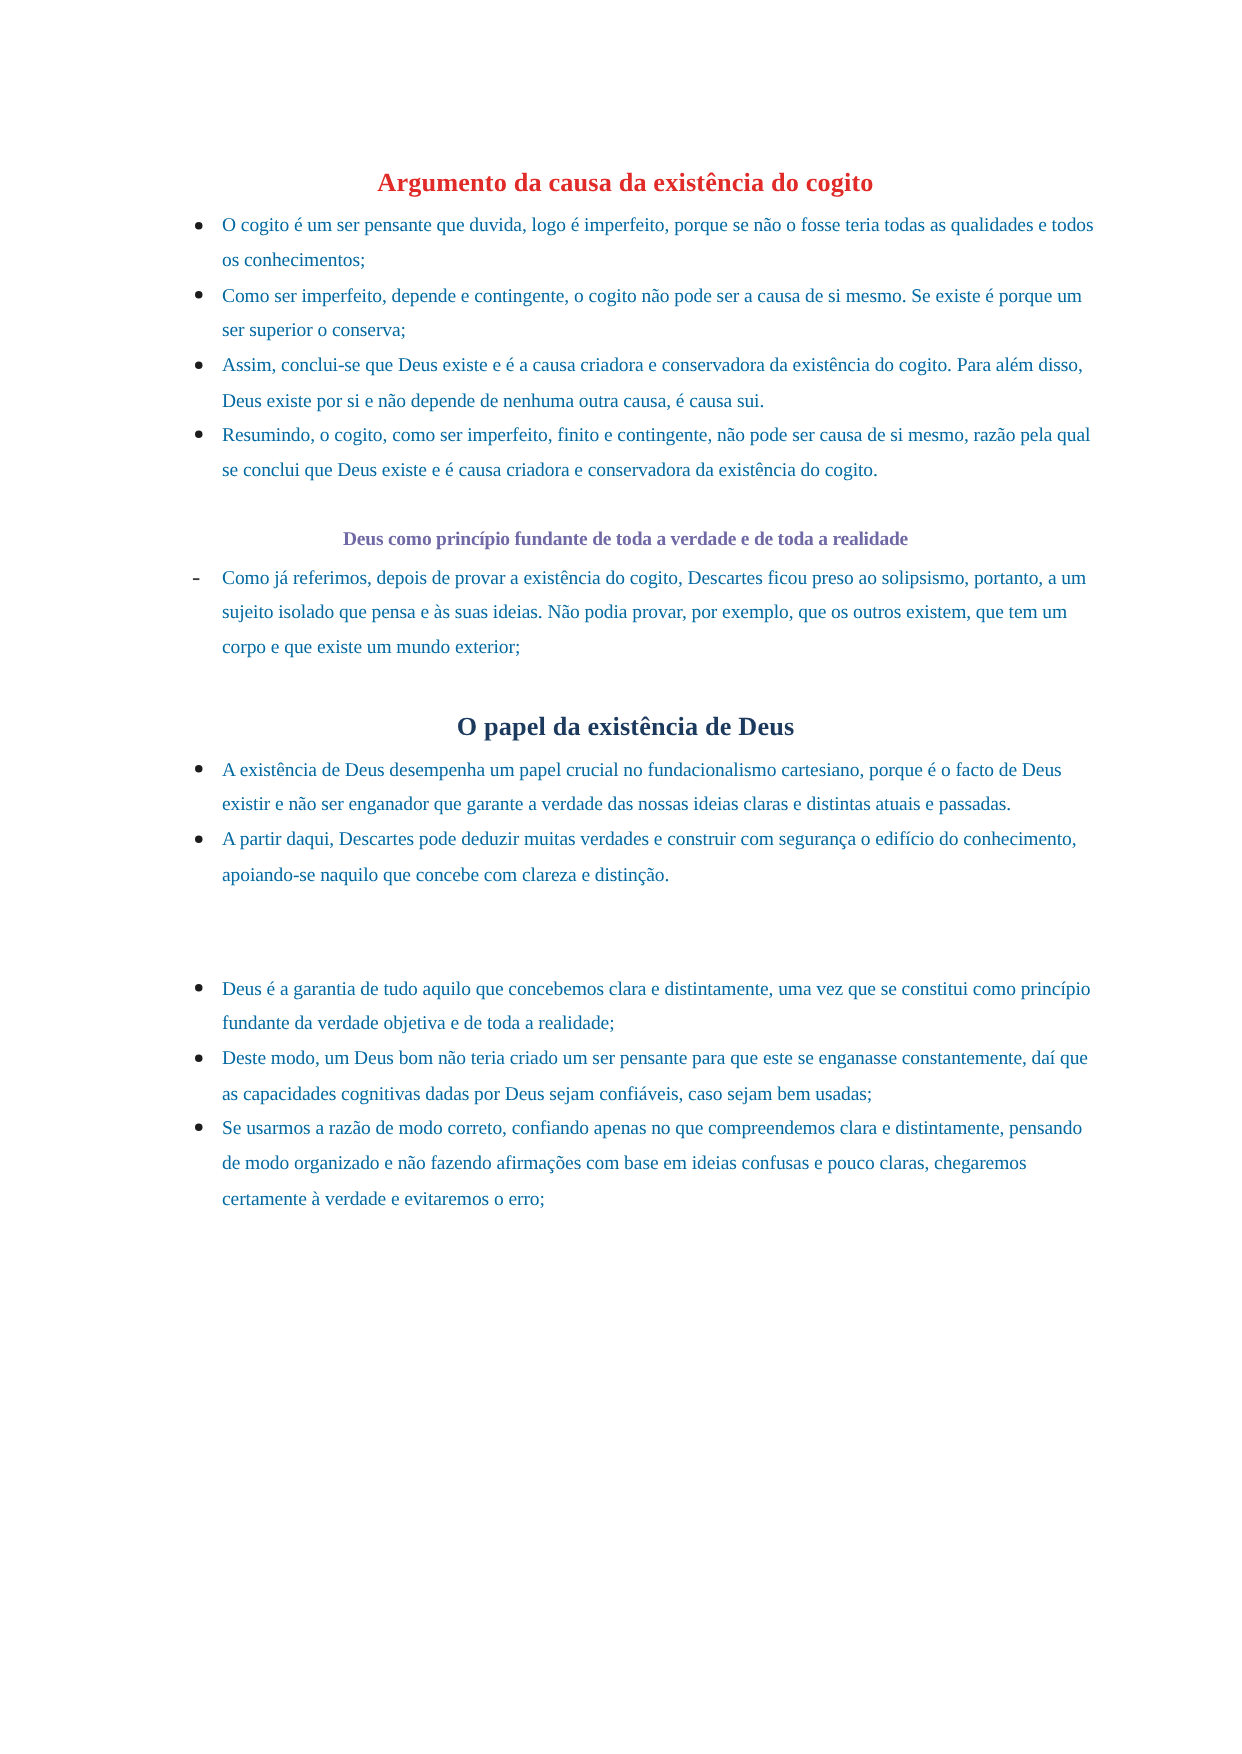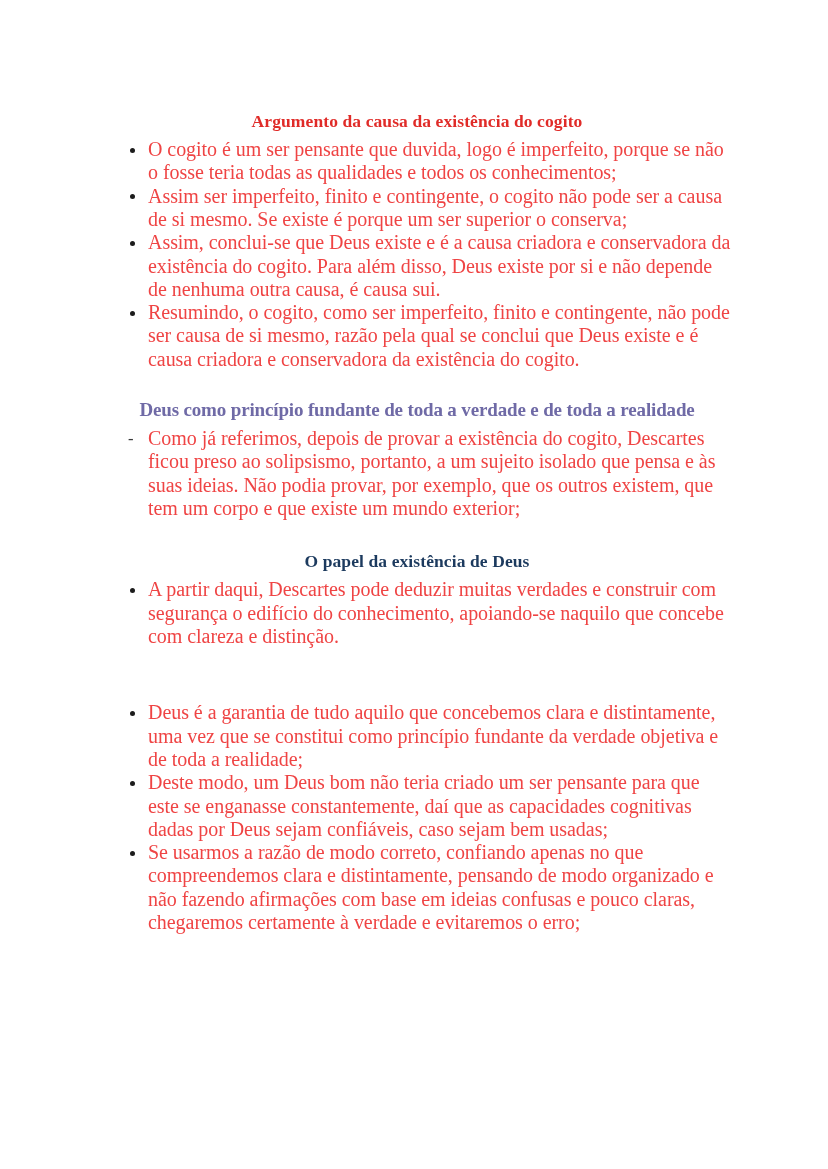--- a/index.html
+++ b/index.html
@@ -35,42 +35,42 @@
     line-height: 1.32;
     letter-spacing: 0.1px;
     margin: 0;
     padding: 0;
     white-space: nowrap;
   }
 
   .section-heading.wide {
     white-space: normal;
     letter-spacing: -0.15px;
-    font-size: 19px;
+    font-size: 13px;
   }
 
   .heading-red   { color: #E02B28; }
   .heading-purple{ color: #6F6AA6; }
   .heading-blue  { color: #1C3A5E; }
   .heading-gold  { color: #EDD064; }
 
   
   ul.bullets, ul.dashes {
     list-style: none;
     margin: 0;
     padding: 0;
   }
 
   ul.bullets > li,
   ul.dashes > li {
     position: relative;
     padding-left: 48px;
     margin: 0;
-    color: #ef4444;
-    font-size: 20px;
+    color: #0369a1;
+    font-size: 13px;
     line-height: 23.3px;
     letter-spacing: -0.05px;
     text-align: left;
   }
 
   ul.bullets > li::before {
     content: "";
     position: absolute;
     left: 30px;
     top: 9.5px;
@@ -101,21 +101,21 @@
 <body>
 
 <div class="page">
   <div class="content">
 
     <div class="block">
       <h2 class="section-heading heading-red">Argumento da causa da existência do cogito</h2>
       <div class="gap-after-heading"></div>
       <ul class="bullets">
         <li>O cogito é um ser pensante que duvida, logo é imperfeito, porque se não o fosse teria todas as qualidades e todos os conhecimentos;</li>
-        <li>Assim ser imperfeito, finito e contingente, o cogito não pode ser a causa de si mesmo. Se existe é porque um ser superior o conserva;</li>
+        <li>Como ser imperfeito, depende e contingente, o cogito não pode ser a causa de si mesmo. Se existe é porque um ser superior o conserva;</li>
         <li>Assim, conclui-se que Deus existe e é a causa criadora e conservadora da existência do cogito. Para além disso, Deus existe por si e não depende de nenhuma outra causa, é causa sui.</li>
         <li>Resumindo, o cogito, como ser imperfeito, finito e contingente, não pode ser causa de si mesmo, razão pela qual se conclui que Deus existe e é causa criadora e conservadora da existência do cogito.</li>
       </ul>
     </div>
 
     <div class="gap-section-sm"></div>
 
     <div class="block">
       <h2 class="section-heading wide heading-purple">Deus como princípio fundante de toda a verdade e de toda a realidade</h2>
       <div class="gap-after-heading"></div>
@@ -123,20 +123,21 @@
         <li>Como já referimos, depois de provar a existência do cogito, Descartes ficou preso ao solipsismo, portanto, a um sujeito isolado que pensa e às suas ideias. Não podia provar, por exemplo, que os outros existem, que tem um corpo e que existe um mundo exterior;</li>
       </ul>
     </div>
 
     <div class="gap-section-md"></div>
 
     <div class="block">
       <h2 class="section-heading heading-blue">O papel da existência de Deus</h2>
       <div class="gap-after-heading"></div>
       <ul class="bullets">
+        <li>A existência de Deus desempenha um papel crucial no fundacionalismo cartesiano, porque é o facto de Deus existir e não ser enganador que garante a verdade das nossas ideias claras e distintas atuais e passadas.</li>
         <li>A partir daqui, Descartes pode deduzir muitas verdades e construir com segurança o edifício do conhecimento, apoiando-se naquilo que concebe com clareza e distinção.</li>
       </ul>
     </div>
 
     <div class="gap-section-lg"></div>
 
     <div class="block">
       <div class="gap-after-heading"></div>
       <ul class="bullets">
         <li>Deus é a garantia de tudo aquilo que concebemos clara e distintamente, uma vez que se constitui como princípio fundante da verdade objetiva e de toda a realidade;</li>

